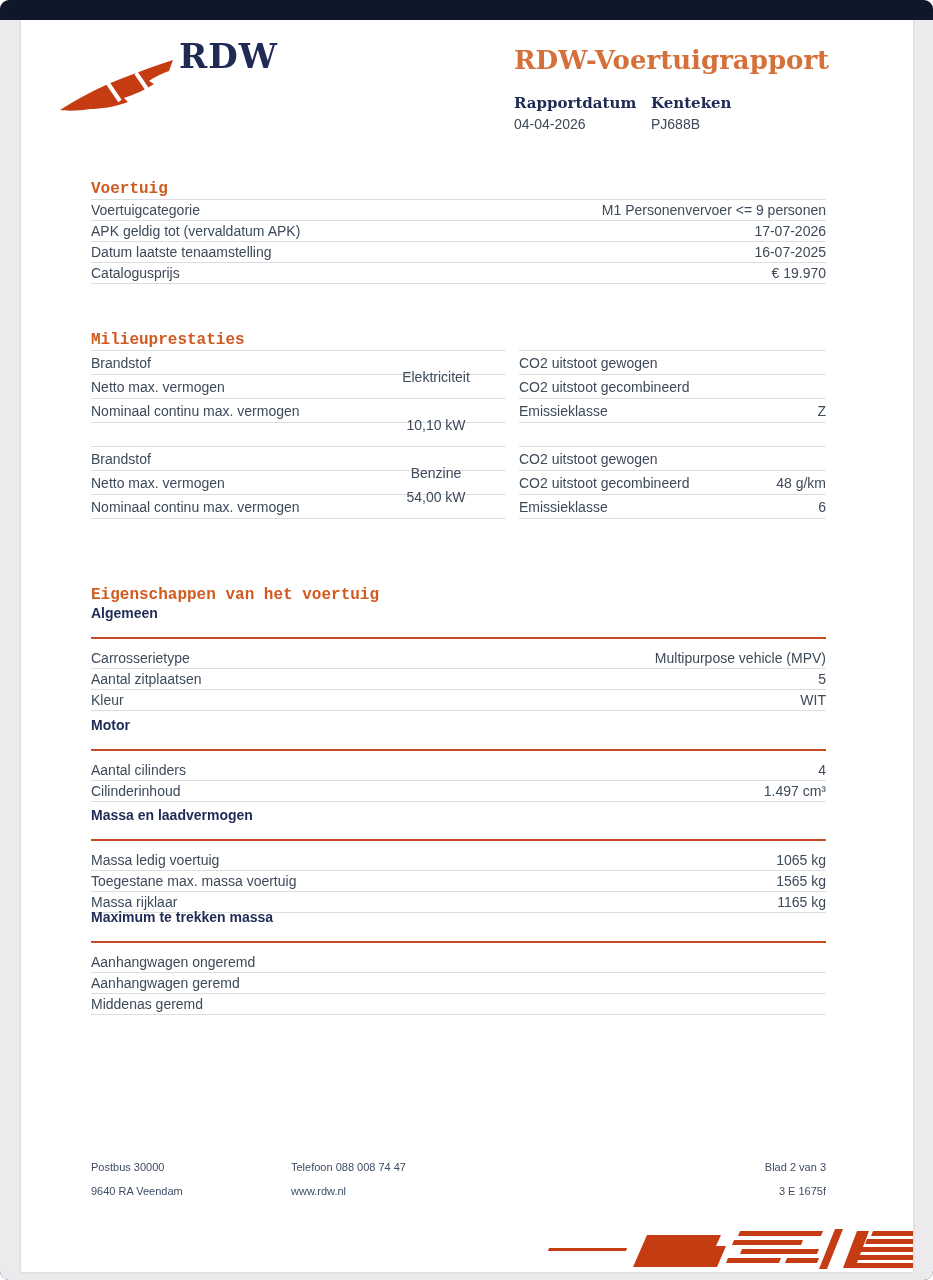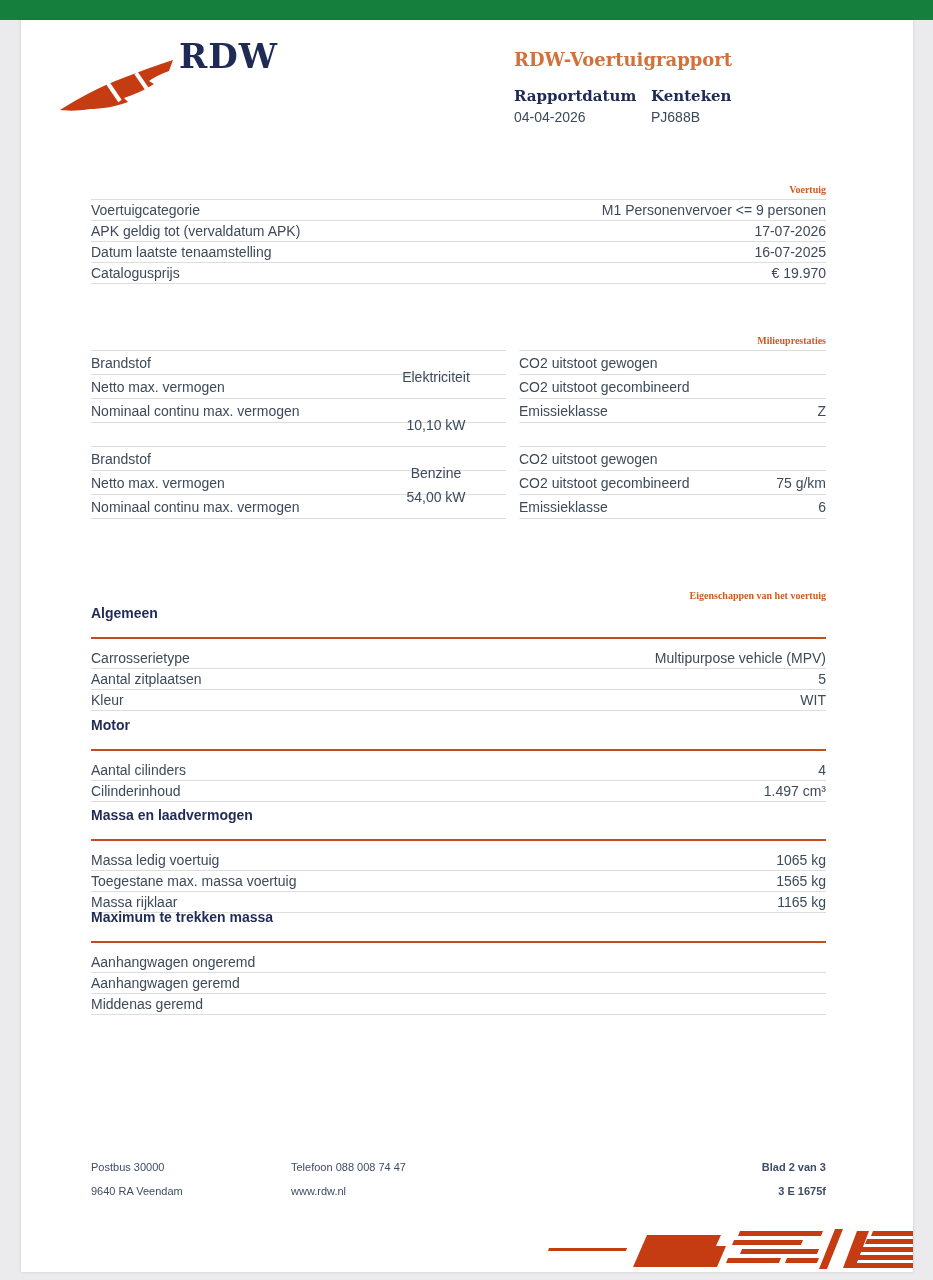--- a/index.html
+++ b/index.html
@@ -7,45 +7,45 @@
     --orange-title:#d4703a;
     --orange-sec:#d05a20;
     --rule:#c64b22;
     --navy:#1f2a55;
     --text:#3d4a5a;
     --line:#dcdddf;
     --outer:#ebebed;
   }
   *{box-sizing:border-box;margin:0;padding:0;}
   body{font-family:"Liberation Sans",sans-serif;background:#fff;}
-  .stage{position:relative;width:933px;height:1280px;background:#15803d;overflow:hidden;}
+  .stage{position:relative;width:933px;height:1280px;background:#0f172a;overflow:hidden;border-radius:9px;}
   .gutter{position:absolute;background:var(--outer);}
   .gutter.left{left:0;top:20px;width:21px;height:1260px;}
   .gutter.right{right:0;top:20px;width:20px;height:1260px;}
   .gutter.bottom{left:21px;top:1272px;width:892px;height:8px;}
   .page{position:absolute;left:21px;top:20px;width:892px;height:1252px;background:#fff;
         box-shadow:0 0 3px rgba(0,0,0,.14);overflow:hidden;}
 
   
   .logo-flag{position:absolute;left:36px;top:30px;}
   .logo-text{position:absolute;left:158px;top:16px;font-family:"DejaVu Serif","Liberation Serif",serif;
              font-weight:bold;font-size:34px;color:var(--navy);letter-spacing:1px;}
   .head-right{position:absolute;left:493px;top:24px;width:330px;}
   .page-title{font-family:"DejaVu Serif","Liberation Serif",serif;font-weight:bold;
-              font-size:18px;color:var(--orange-title);line-height:32px;}
-  .meta{display:flex;margin-top:10px;}
+              font-size:26px;color:var(--orange-title);line-height:32px;}
+  .meta{display:flex;margin-top:17px;}
   .meta-col{width:137px;}
   .meta-label{font-family:"DejaVu Serif","Liberation Serif",serif;font-weight:bold;
               font-size:15px;color:var(--navy);line-height:20px;}
   .meta-value{font-size:14px;color:var(--text);line-height:22px;}
 
   
   .sec{position:absolute;left:70px;width:735px;}
-  h2.sec-title{font-family:Liberation Serif, serif;font-weight:bold;
-               font-size:10px;color:var(--orange-sec);line-height:19px;text-align:right;}
+  h2.sec-title{font-family:Liberation Mono, monospace;font-weight:bold;
+               font-size:16px;color:var(--orange-sec);line-height:19px;}
   h3.sub-title{font-size:14px;font-weight:bold;color:var(--navy);line-height:16px;
                padding-bottom:16px;border-bottom:2px solid var(--rule);}
   .tbl{border-top:1px solid var(--line);}
   .tbl.no-top{border-top:none;margin-top:9px;}
   .trow{display:flex;justify-content:space-between;align-items:center;height:21px;
         border-bottom:1px solid var(--line);font-size:14px;color:var(--text);white-space:nowrap;}
   .trow .val{text-align:right;}
 
   
   .mblock{display:flex;}
@@ -55,21 +55,21 @@
   .mtable.mright{width:307px;margin-left:13px;}
   .mtable .trow{height:24px;}
   .mlbl{flex:0 0 205px;}
   .mval{flex:0 0 140px;text-align:center;margin-top:28px;}
 
   
   .footer{position:absolute;left:70px;top:1141px;width:735px;font-size:11px;color:#3f4c66;}
   .fline{display:flex;margin-bottom:12px;align-items:baseline;}
   .fc1{width:200px;}
   .fc2{flex:1;}
-  .fc3{text-align:left;font-weight:bold;}
+  .fc3{text-align:left;}
   .footer-art{position:absolute;left:514px;top:1203px;width:379px;height:48px;}
 </style>
 </head>
 <body>
 
 <div class="stage">
   <div class="gutter left"></div>
   <div class="gutter right"></div>
   <div class="gutter bottom"></div>
 
@@ -169,21 +169,21 @@
             <span class="mval"></span>
           </div>
         </div>
         <div class="mtable mright">
           <div class="trow">
             <span class="lbl">CO2 uitstoot gewogen</span>
             <span class="val"></span>
           </div>
           <div class="trow">
             <span class="lbl">CO2 uitstoot gecombineerd</span>
-            <span class="val">75 g/km</span>
+            <span class="val">48 g/km</span>
           </div>
           <div class="trow">
             <span class="lbl">Emissieklasse</span>
             <span class="val">6</span>
           </div>
         </div>
       </div>
     </div>
 
     <div class="sec" style="top:566px">

